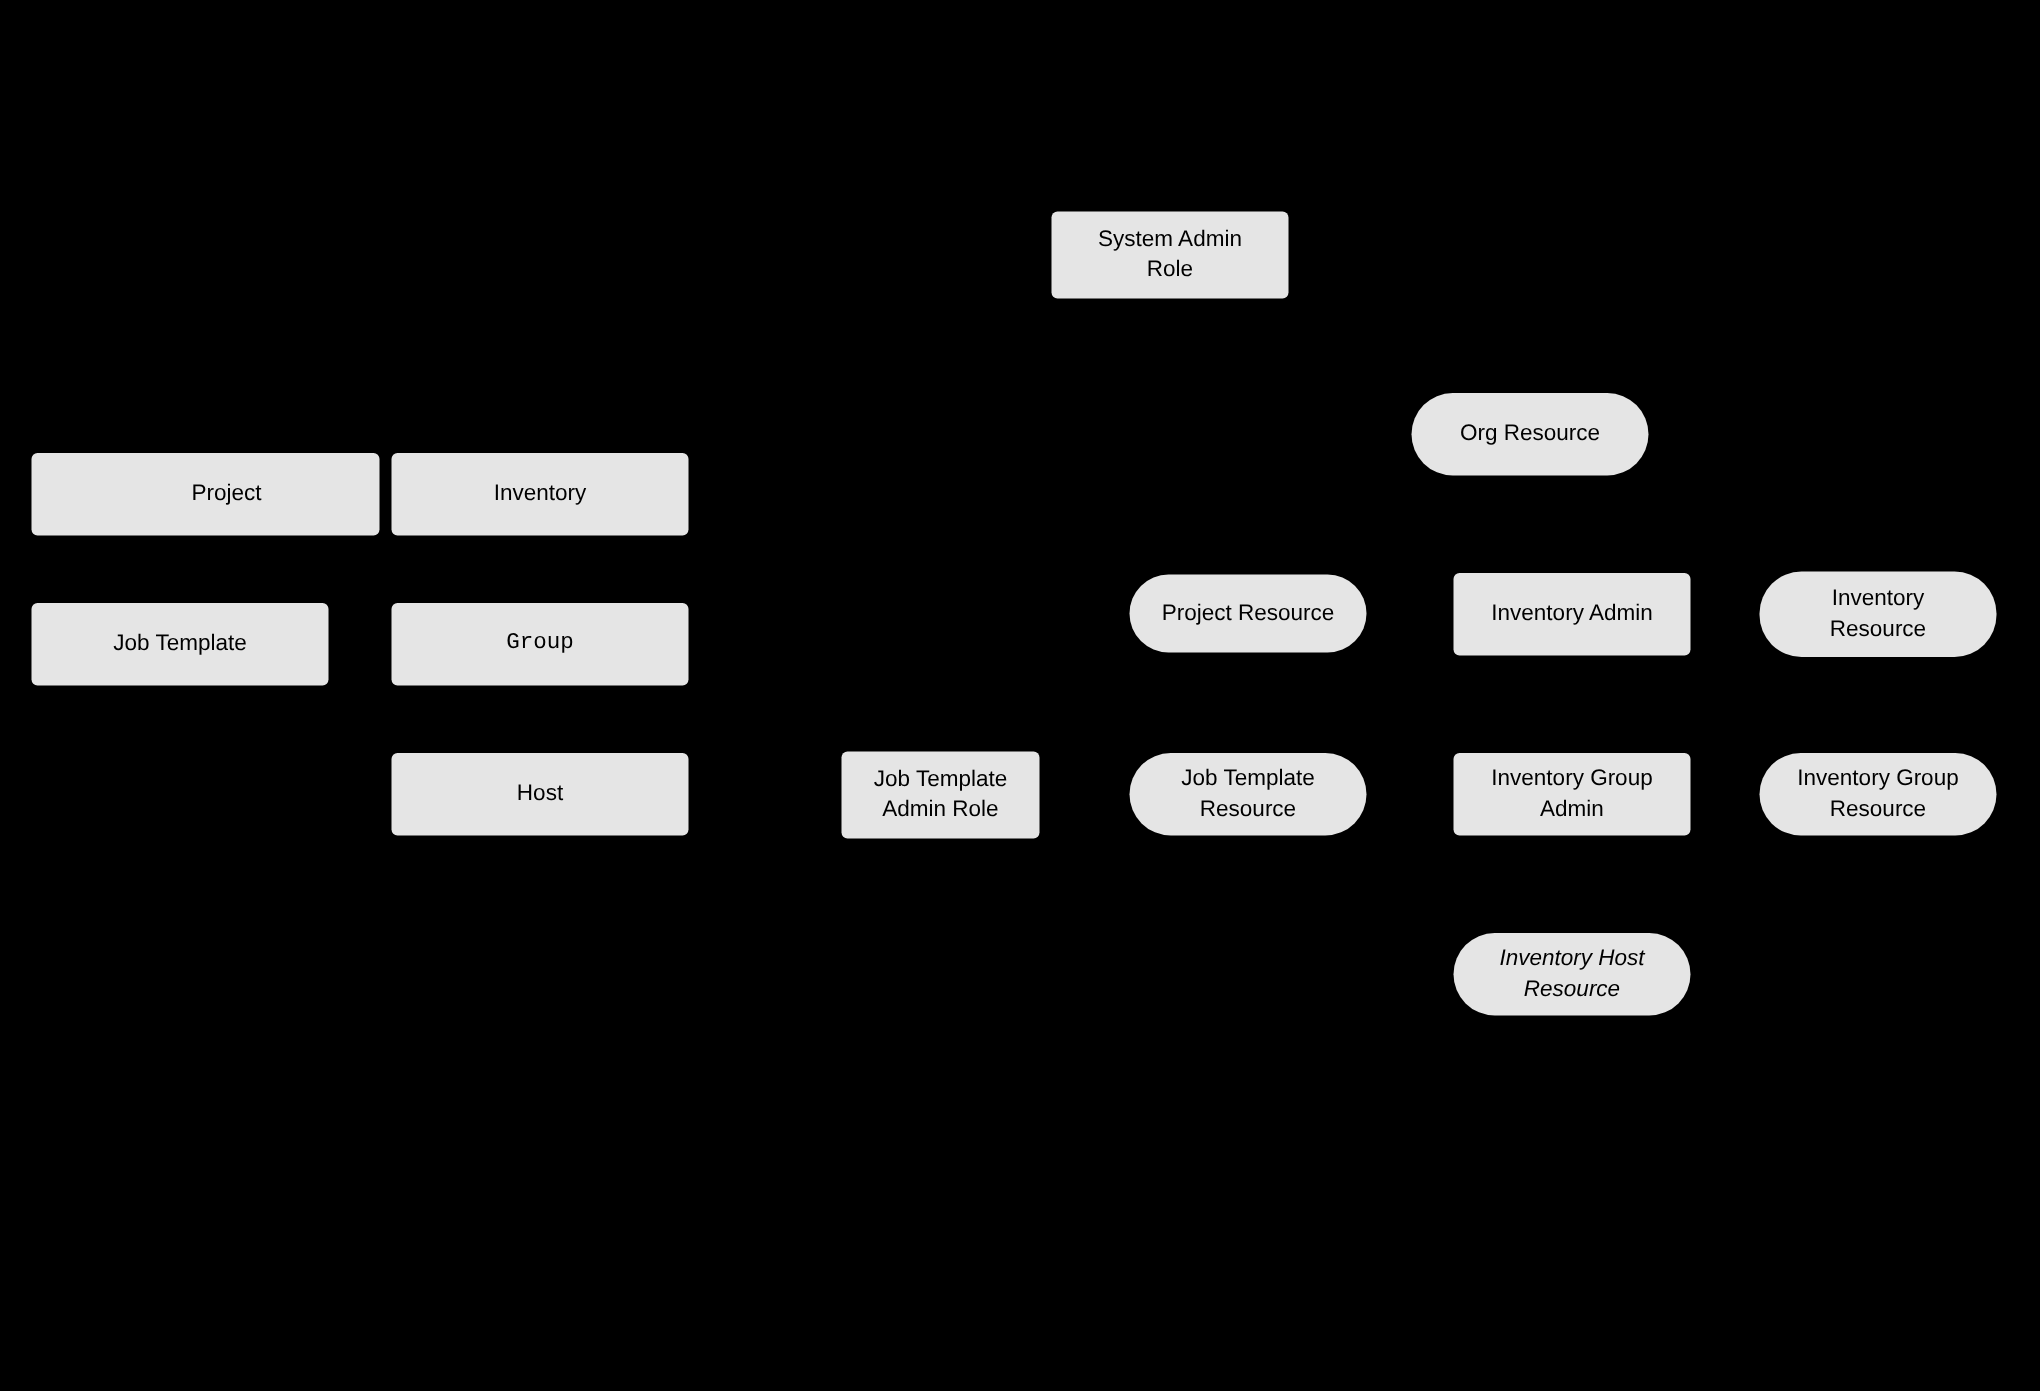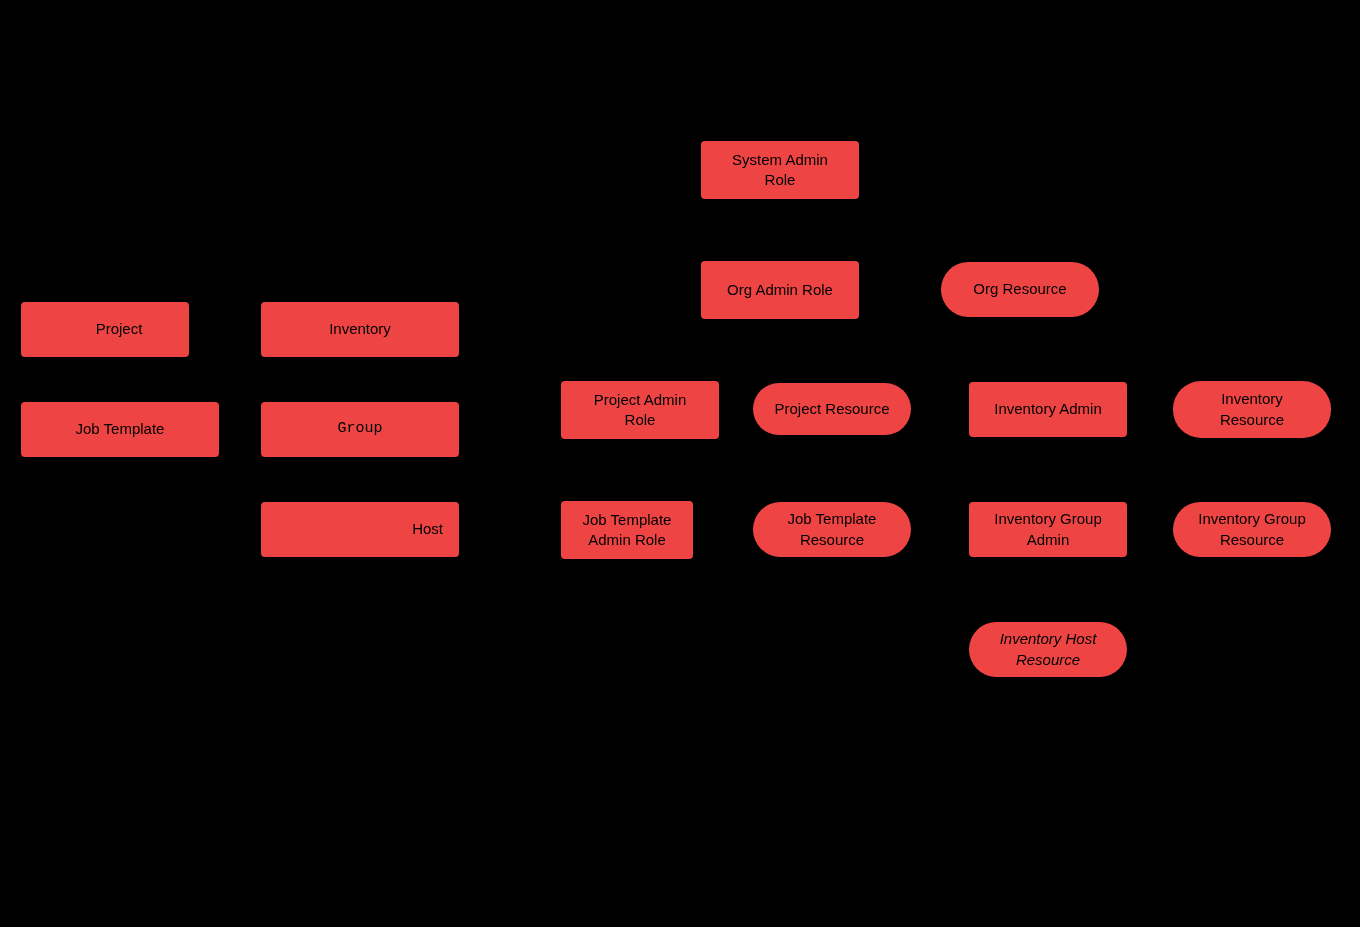--- a/index.html
+++ b/index.html
@@ -10,21 +10,21 @@
   .canvas {
     position: relative;
     width: 1360px;
     height: 927px;
     background: #000000;
     overflow: hidden;
     font-family: "Liberation Sans", sans-serif;
   }
   .node {
     position: absolute;
-    background: #ef4444;
+    background: #e5e5e5;
     color: #000000;
     display: flex;
     align-items: center;
     justify-content: center;
     text-align: center;
     font-size: 15px;
     line-height: 1.35;
     box-sizing: border-box;
   }
   .node.rect {
@@ -39,55 +39,49 @@
     display: block;
     width: 100%;
   }
 </style>
 </head>
 <body>
 
 <div class="canvas">
 
 
-  <div class="node rect" style="left:21px; top:302px; width:168px; height:55px;padding-left:44px;">
+  <div class="node rect" style="left:21px; top:302px; width:232px; height:55px;padding-left:44px;">
     <span class="label">Project</span>
   </div>
 
   <div class="node rect" style="left:261px; top:302px; width:198px; height:55px;">
     <span class="label">Inventory</span>
   </div>
 
   <div class="node rect" style="left:21px; top:402px; width:198px; height:55px;">
     <span class="label">Job Template</span>
   </div>
 
   <div class="node rect" style="left:261px; top:402px; width:198px; height:55px;font-family:Liberation Mono, monospace;">
     <span class="label">Group</span>
   </div>
 
-  <div class="node rect" style="left:261px; top:502px; width:198px; height:55px;text-align:right;">
+  <div class="node rect" style="left:261px; top:502px; width:198px; height:55px;">
     <span class="label">Host</span>
   </div>
 
   <div class="node rect" style="left:701px; top:141px; width:158px; height:58px;">
     <span class="label">System Admin Role</span>
   </div>
 
-  <div class="node rect" style="left:701px; top:261px; width:158px; height:58px;">
-    <span class="label">Org Admin Role</span>
-  </div>
 
   <div class="node pill" style="left:941px; top:262px; width:158px; height:55px;">
     <span class="label">Org Resource</span>
   </div>
 
-  <div class="node rect" style="left:561px; top:381px; width:158px; height:58px;">
-    <span class="label">Project Admin Role</span>
-  </div>
 
   <div class="node pill" style="left:753px; top:383px; width:158px; height:52px;">
     <span class="label">Project Resource</span>
   </div>
 
   <div class="node rect" style="left:969px; top:382px; width:158px; height:55px;">
     <span class="label">Inventory Admin</span>
   </div>
 
   <div class="node pill" style="left:1173px; top:381px; width:158px; height:57px;">

